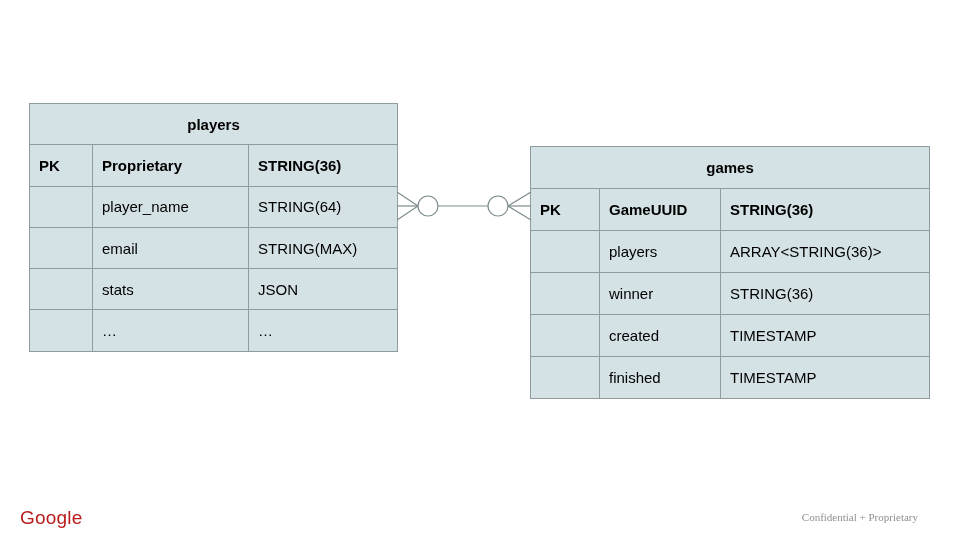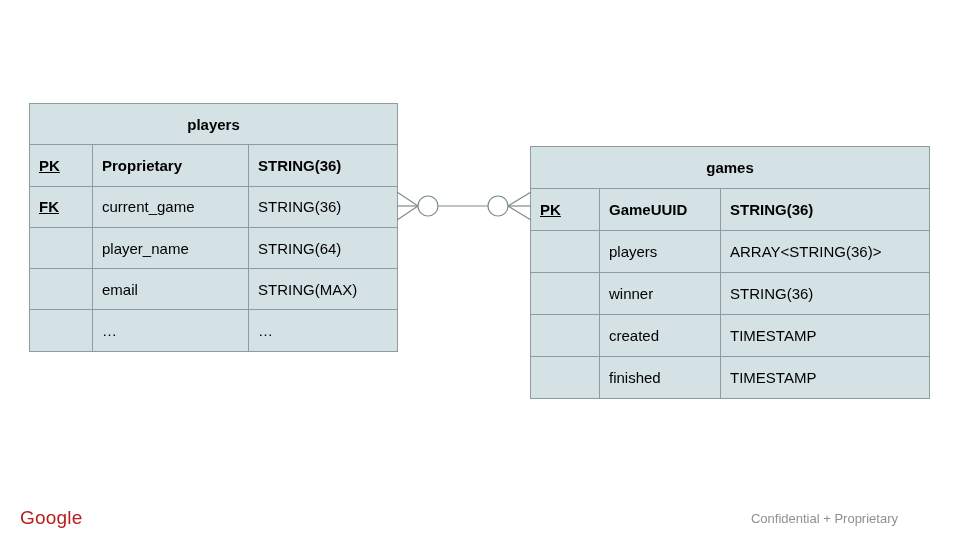--- a/index.html
+++ b/index.html
@@ -35,43 +35,44 @@
   table.entity-table th {
     text-align: center;
     font-weight: bold;
     padding: 0;
   }
   table.players-table { left: 29px; top: 103px; width: 368px; }
   table.players-table tr { height: 41.3px; }
   table.games-table { left: 530px; top: 146px; width: 399px; }
   table.games-table tr { height: 42px; }
   tr.pk-row td { font-weight: bold; }
-  td.key-cell { font-weight: bold; text-decoration: underline; }
+  td.key-cell { font-weight: bold; }
   .connector-svg {
     position: absolute;
     left: 396px;
     top: 186px;
     width: 136px;
     height: 40px;
   }
   .google-logo {
     position: absolute;
     left: 20px;
     top: 507px;
     font-size: 19px;
     letter-spacing: 0.2px;
     color: #b91c1c;
     font-weight: 400;
   }
   .confidential-note {
     position: absolute;
-    right: 74px;
+    right: 54px;
     top: 511px;
-    font-size: 13px;
+    font-size: 11px;
     color: #909090;
+    font-family: Liberation Serif, serif;
   }
 </style>
 </head>
 <body>
 
 <div class="slide">
 
   <table class="entity-table players-table">
     <colgroup>
         <col style="width:63px">
@@ -83,33 +84,33 @@
         <th colspan="3">players</th>
       </tr>
     </thead>
     <tbody>
       <tr class="pk-row">
         <td class="key-cell">PK</td>
         <td>Proprietary</td>
         <td>STRING(36)</td>
       </tr>
       <tr>
-        <td class="key-cell">FK</td>
-        <td>current_game</td>
-        <td>STRING(36)</td>
-      </tr>
-      <tr>
         <td class="key-cell"></td>
         <td>player_name</td>
         <td>STRING(64)</td>
       </tr>
       <tr>
         <td class="key-cell"></td>
         <td>email</td>
         <td>STRING(MAX)</td>
+      </tr>
+      <tr>
+        <td class="key-cell"></td>
+        <td>stats</td>
+        <td>JSON</td>
       </tr>
       <tr>
         <td class="key-cell"></td>
         <td>…</td>
         <td>…</td>
       </tr>
     </tbody>
   </table>
 
   <table class="entity-table games-table">

